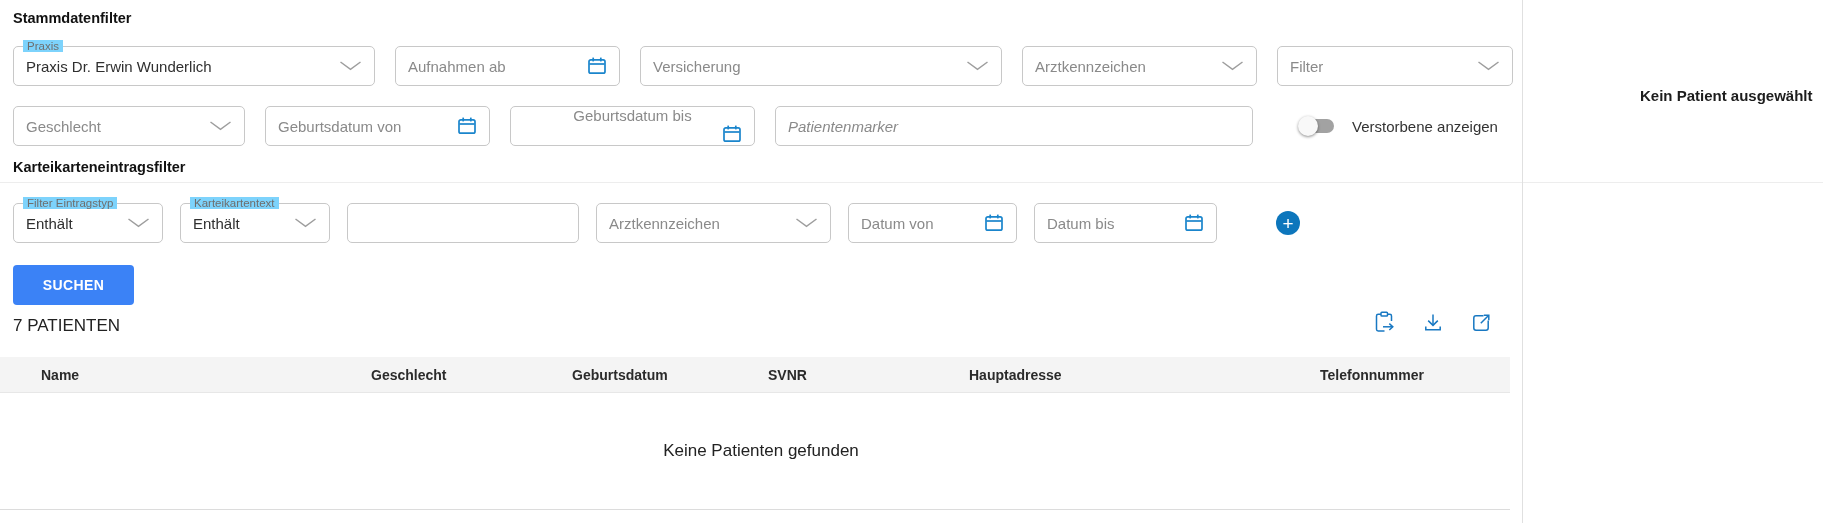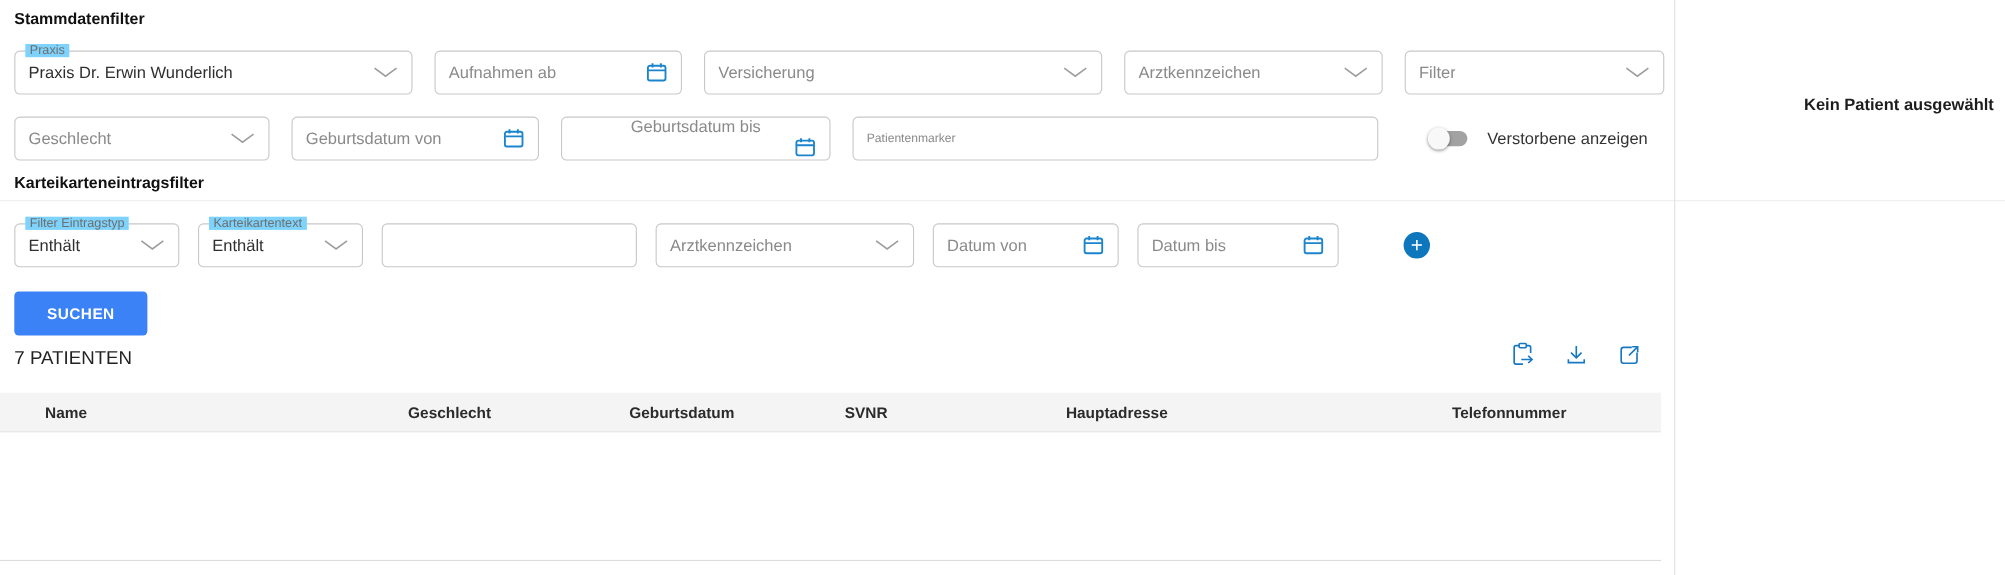--- a/index.html
+++ b/index.html
@@ -12,22 +12,22 @@
   .row { position:absolute; left:13px; display:flex; gap:20px; align-items:center; height:40px; }
   .row3 { gap:17px; }
 
   .field { position:relative; height:40px; border:1px solid #c8c8c8; border-radius:5px;
            display:flex; align-items:center; padding:0 12px; background:#fff; }
   .field .ph  { font-size:15px; color:#8a8a8a; white-space:nowrap; overflow:hidden; }
   .field .val { font-size:15px; color:#2f2f2f; white-space:nowrap; overflow:hidden; }
   .field .icon-right { margin-left:auto; display:flex; align-items:center; padding-left:8px; }
   .float-label { position:absolute; top:-7px; left:9px; background:#7dd3fc; padding:0 4px;
                  font-size:11.5px; color:#6e6e6e; white-space:nowrap; }
-  .field input { border:none; outline:none; width:100%; font-size:11px; color:#0369a1;
-                 font-family:"Liberation Sans", sans-serif; background:transparent; }
+  .field input { border:none; outline:none; width:100%; font-size:15px; color:#0369a1;
+                 font-family:"Liberation Sans", sans-serif; background:transparent;font-style:italic; }
   .field input::placeholder { color:#8a8a8a; opacity:1; }
 
   .toggle-wrap { display:flex; align-items:center; margin-left:25px; }
   .toggle { position:relative; width:38px; height:20px; cursor:pointer; }
   .toggle .track { position:absolute; left:4px; top:3px; width:32px; height:14px;
                    background:#a2a2a2; border-radius:7px; }
   .toggle .thumb { position:absolute; left:0; top:0; width:20px; height:20px; border-radius:50%;
                    background:#f8f8f8; box-shadow:0 1px 3px rgba(0,0,0,.45); }
   .toggle-label { margin-left:16px; font-size:15px; color:#333; }
 
@@ -262,18 +262,19 @@
 
   <div class="table-header">
     <span style="width:330px;">Name</span>
     <span style="width:201px;">Geschlecht</span>
     <span style="width:196px;">Geburtsdatum</span>
     <span style="width:201px;">SVNR</span>
     <span style="width:351px;">Hauptadresse</span>
     <span>Telefonnummer</span>
   </div>
 
+  <div class="empty-msg">Keine Patienten gefunden</div>
 
   <div class="hline-bottom"></div>
   <div class="vdivider"></div>
 
   <div class="side-msg">Kein Patient ausgewählt</div>
 </div>
 
 </body></html>

